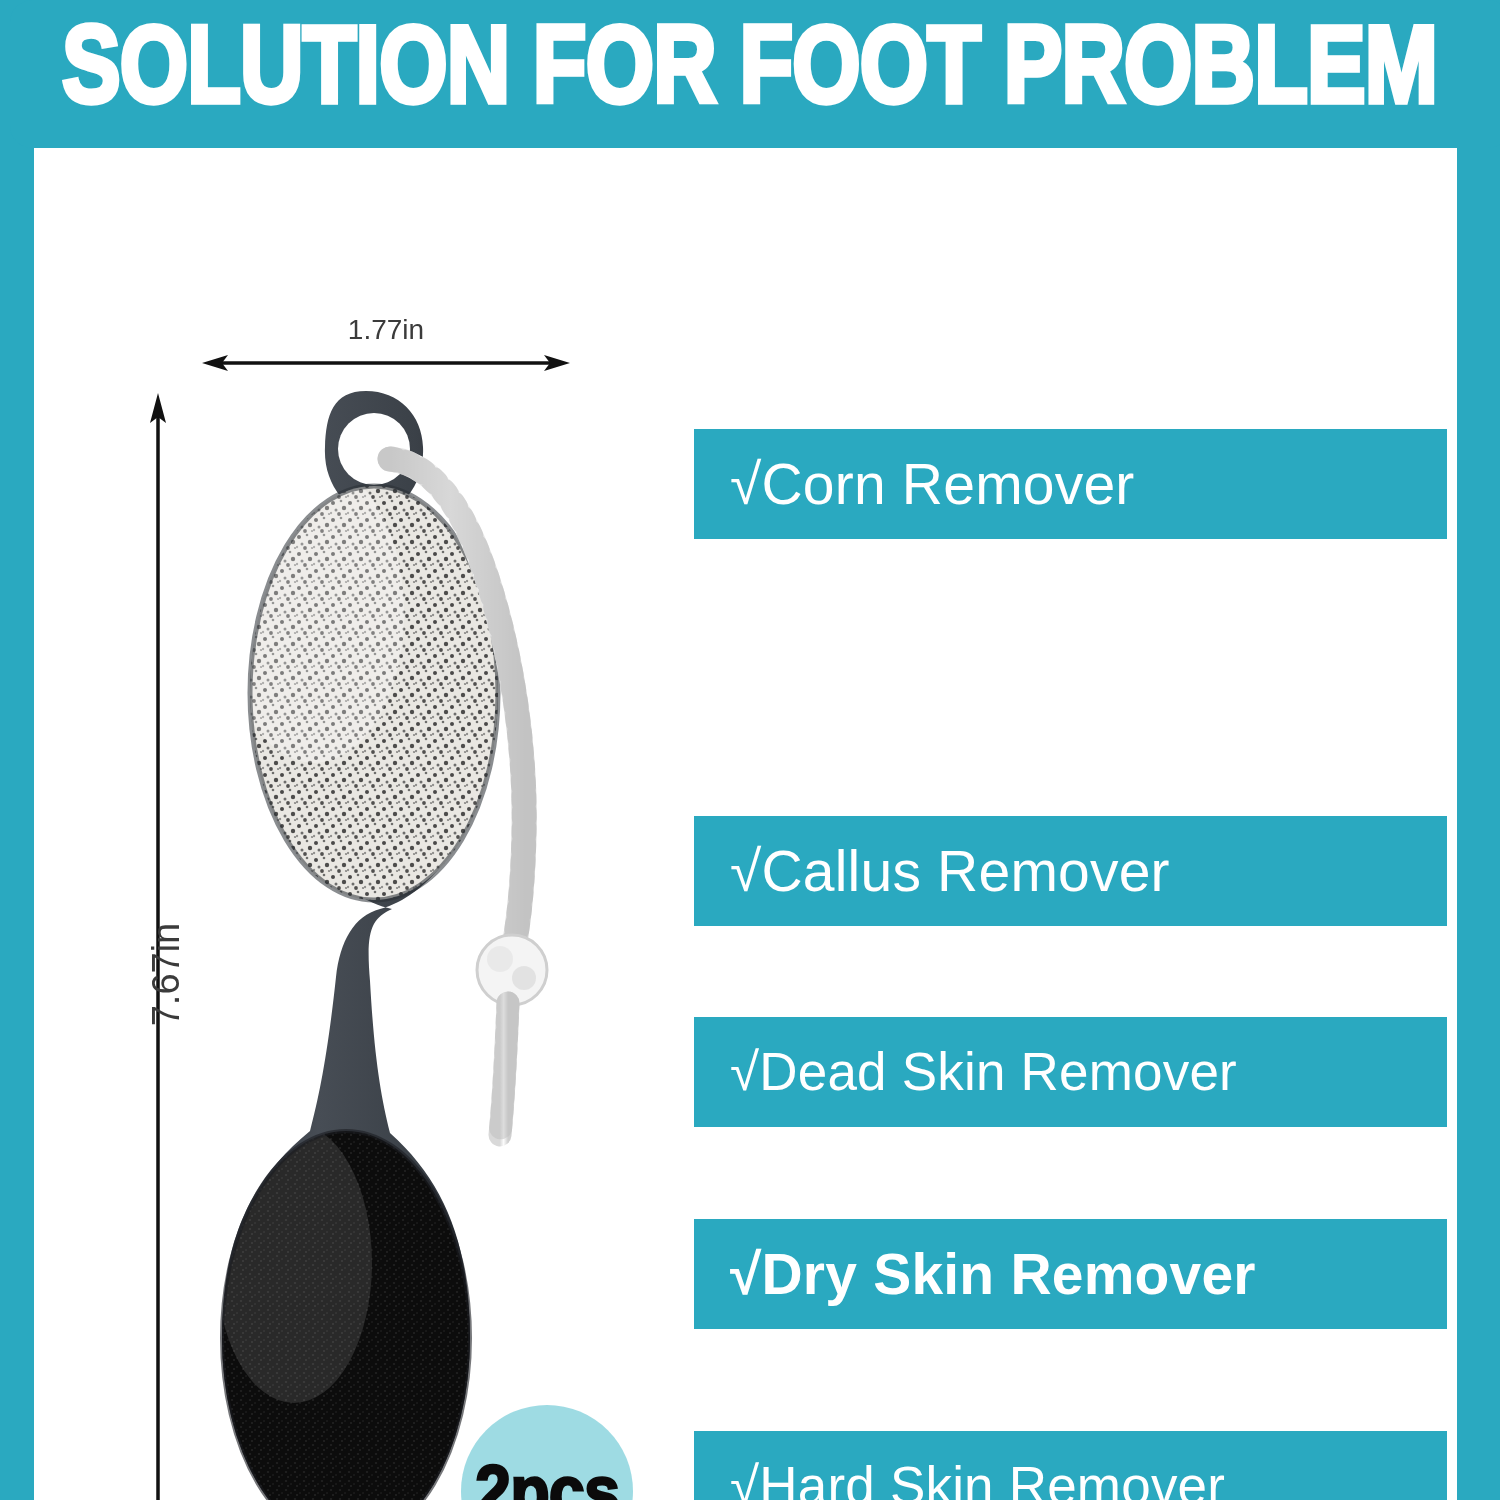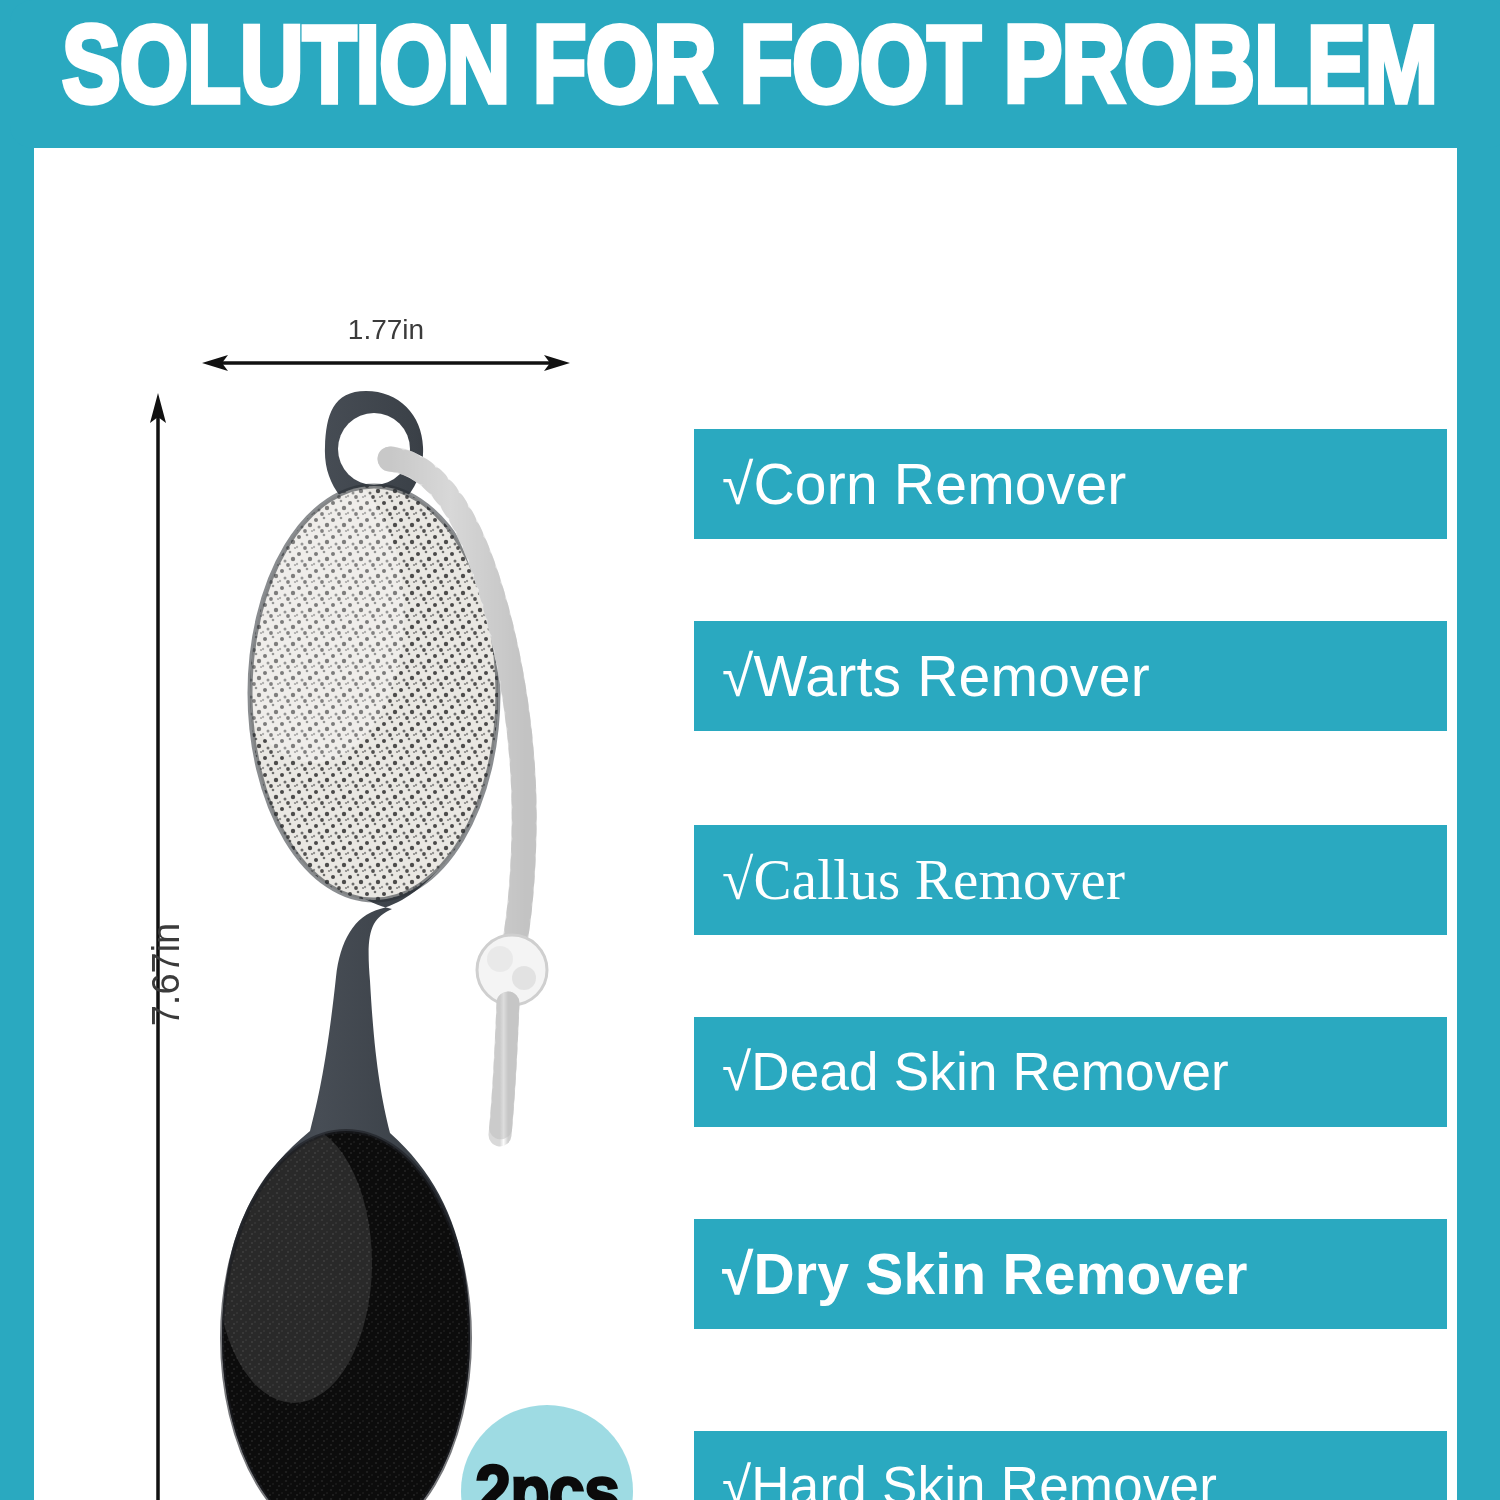--- a/index.html
+++ b/index.html
@@ -156,21 +156,21 @@
     width: 753px;
     height: 110px;
     background: #2aa9c0;
     display: flex;
     align-items: center;
   }
   .feature-label {
     color: #ffffff;
     font-size: 57px;
     line-height: 64px;
-    padding-left: 28px;
+    padding-left: 36px;
     white-space: nowrap;
     letter-spacing: 0.2px;
   }
   .feature-label.shrink {
     font-size: 53px;
   }
 </style>
 </head>
 <body>
 
@@ -304,24 +304,21 @@
     </div>
 
     <div id="pcs-badge">
       <span id="pcs-badge-label">2pcs</span>
     </div>
 
     <div id="feature-list">
       <div class="feature-bar" style="top: 0px;">
         <span class="feature-label">√Corn Remover</span>
       </div>
-      <div class="feature-bar" style="top: 192px;">
-        <span class="feature-label">√Warts Remover</span>
-      </div>
-      <div class="feature-bar" style="top: 396px; font-family: Liberation Serif, serif;">
+      <div class="feature-bar" style="top: 387px;">
         <span class="feature-label">√Callus Remover</span>
       </div>
       <div class="feature-bar" style="top: 588px;">
         <span class="feature-label shrink">√Dead Skin Remover</span>
       </div>
       <div class="feature-bar" style="top: 790px; font-weight: bold;">
         <span class="feature-label">√Dry Skin Remover</span>
       </div>
       <div class="feature-bar" style="top: 1002px;">
         <span class="feature-label shrink">√Hard Skin Remover</span>

